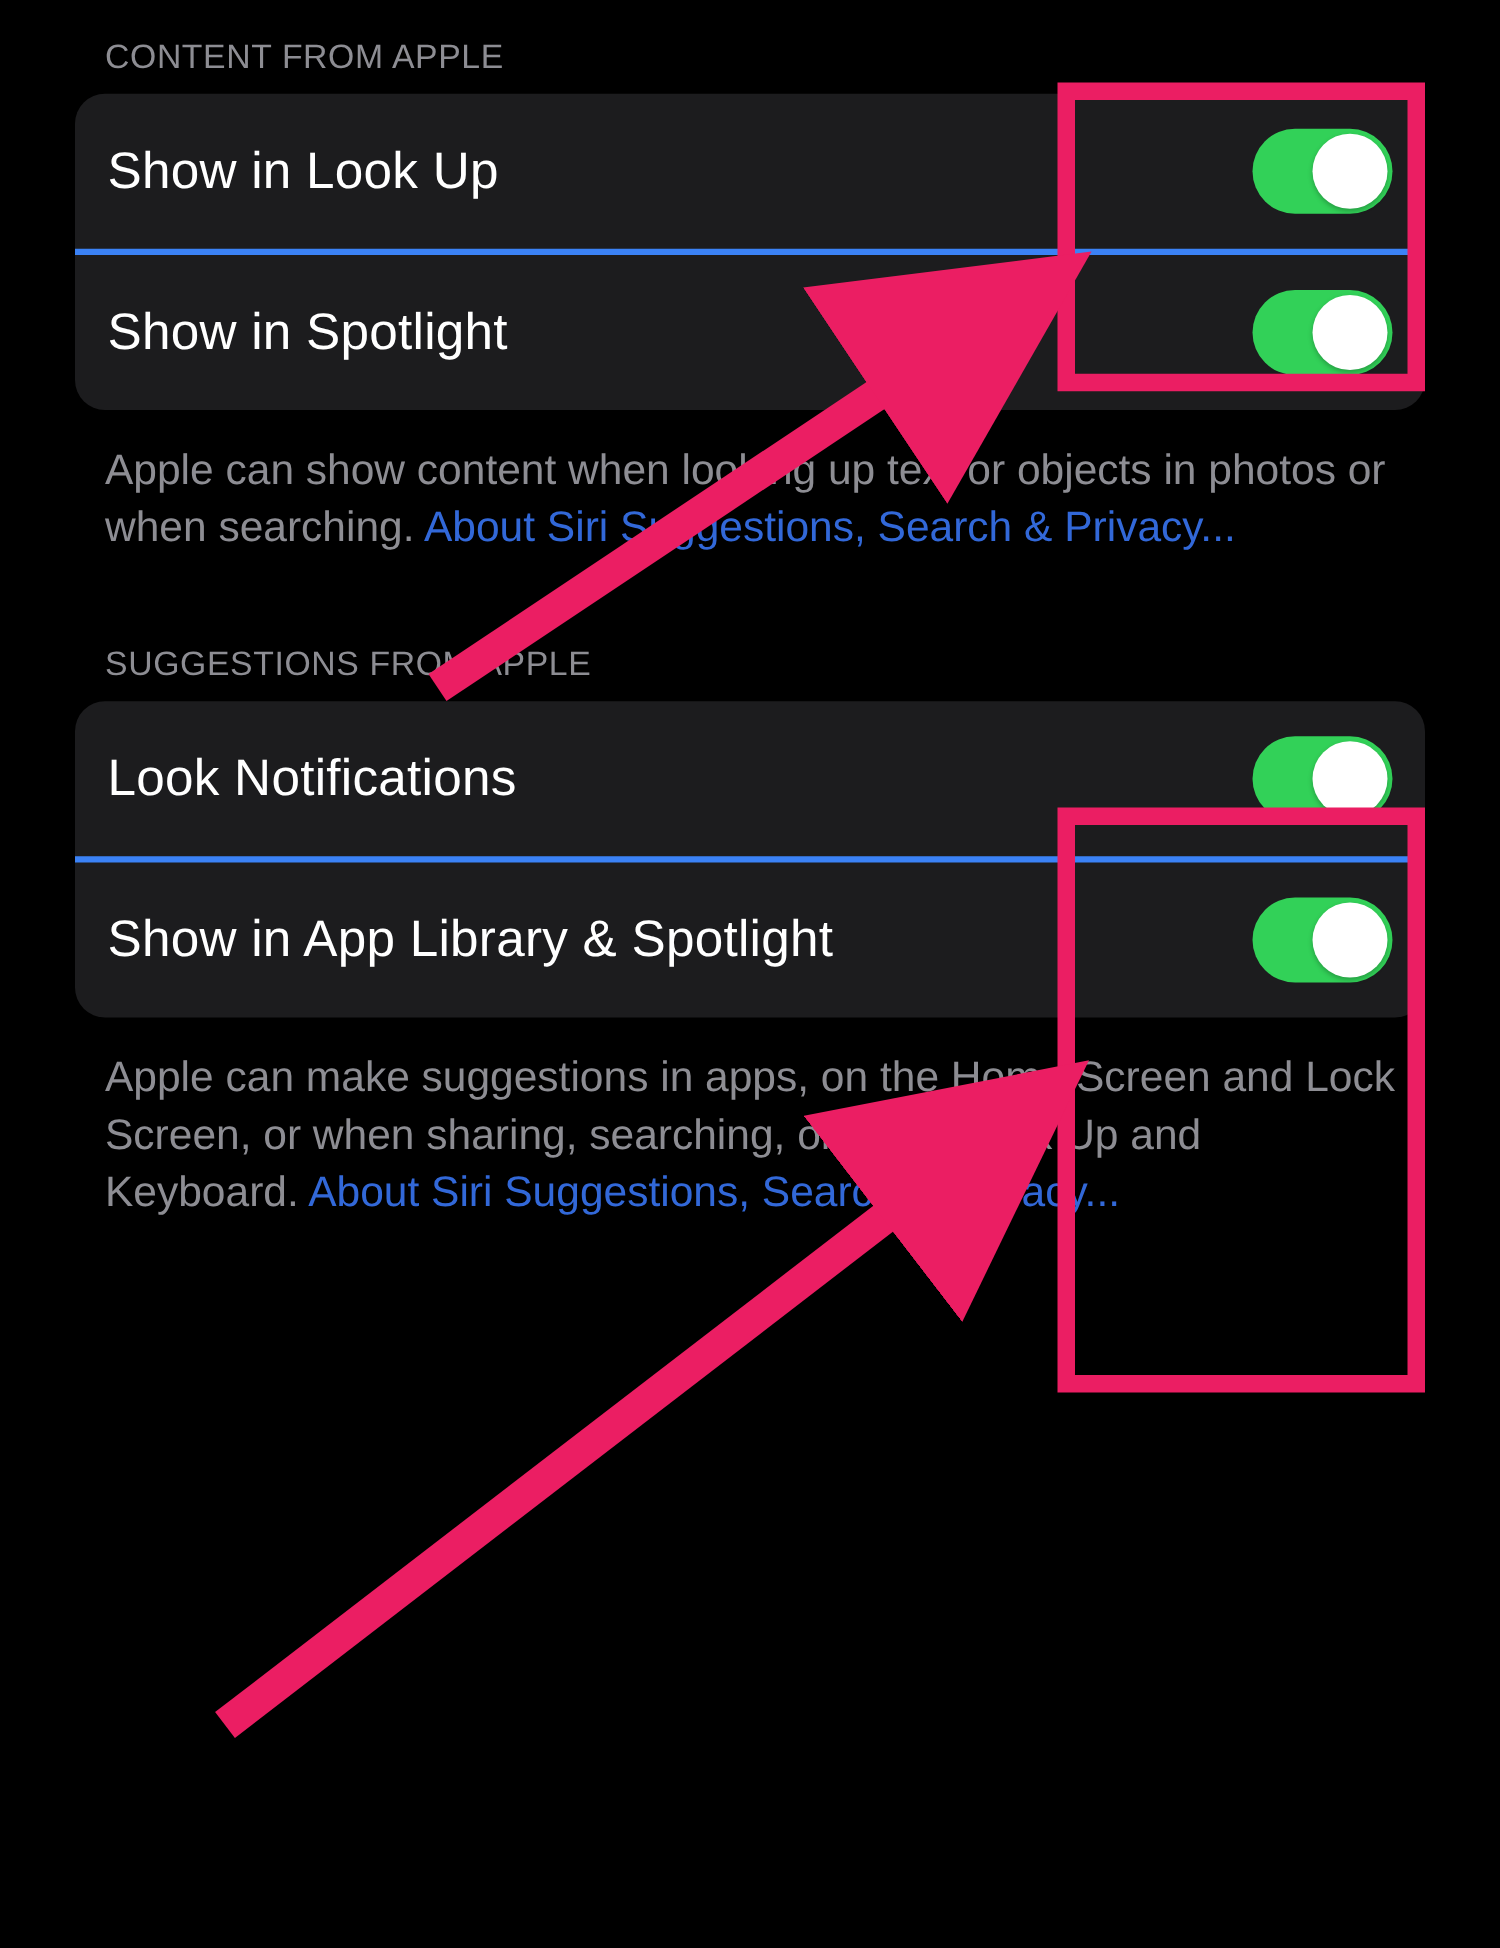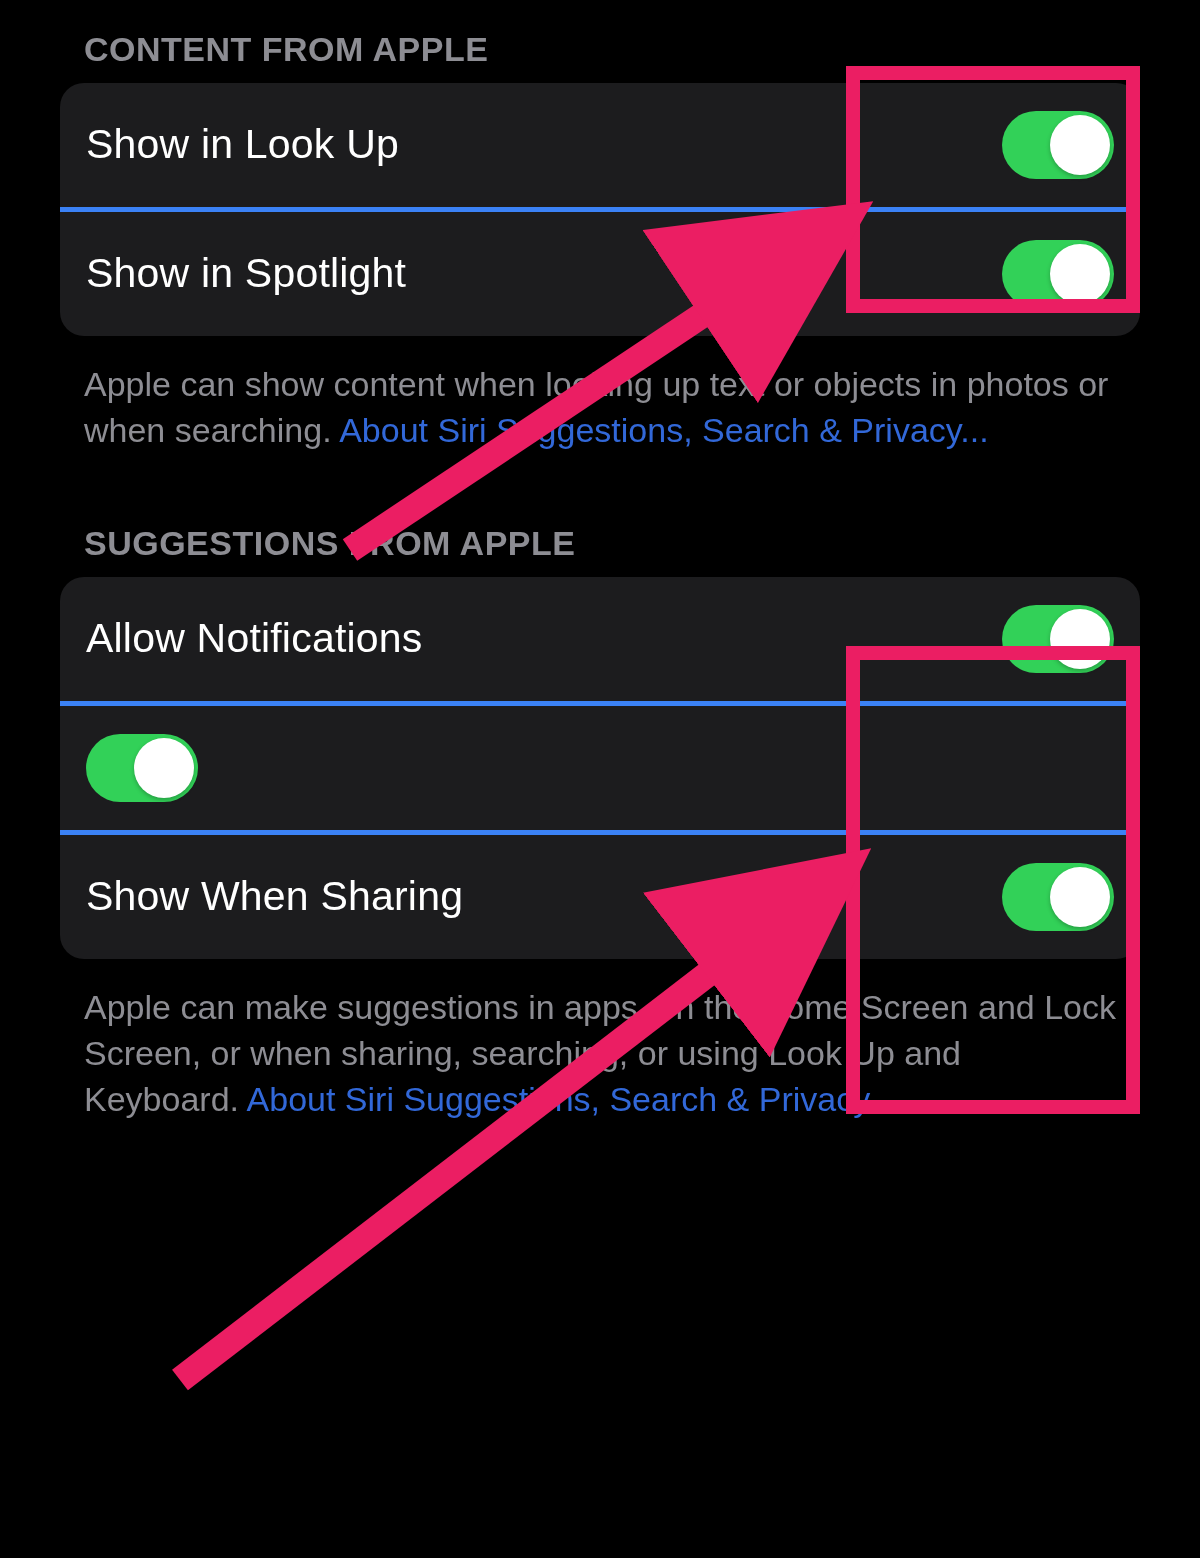--- a/index.html
+++ b/index.html
@@ -10,24 +10,24 @@
     font-family: -apple-system, BlinkMacSystemFont, "Segoe UI", Helvetica, Arial, sans-serif;
     color: #fff;
     position: relative;
     overflow: hidden;
   }
   .content {
     padding: 30px 60px 0 60px;
   }
   .section-header {
     color: #8d8d93;
-    font-size: 34px;
+    font-size: 27px;
     letter-spacing: 0.5px;
     margin: 0 0 14px 24px;
-    font-weight: 700;
+    font-weight: 400;
   }
   .group {
     background: #1c1c1e;
     border-radius: 24px;
     overflow: hidden;
   }
   .row {
     display: flex;
     align-items: center;
     justify-content: space-between;
@@ -111,32 +111,27 @@
   </div>
   <div class="footer-text">
     <span>Apple can show content when looking up text or objects in photos or when searching. </span><a href="#">About Siri Suggestions, Search &amp; Privacy...</a>
   </div>
 
   <div class="gap"></div>
 
   <div class="section-header">SUGGESTIONS FROM APPLE</div>
   <div class="group">
     <div class="row">
-      <div class="row-label">Allow Notifications</div>
+      <div class="row-label">Look Notifications</div>
       <div class="toggle">
         <div class="toggle-knob"></div>
       </div>
     </div>
     <div class="row">
-      <div class="toggle">
-        <div class="toggle-knob"></div>
-      </div>
-    </div>
-    <div class="row">
-      <div class="row-label">Show When Sharing</div>
+      <div class="row-label">Show in App Library &amp; Spotlight</div>
       <div class="toggle">
         <div class="toggle-knob"></div>
       </div>
     </div>
   </div>
   <div class="footer-text">
     <span>Apple can make suggestions in apps, on the Home Screen and Lock Screen, or when sharing, searching, or using Look Up and Keyboard. </span><a href="#">About Siri Suggestions, Search &amp; Privacy...</a>
   </div>
 
 </div>

